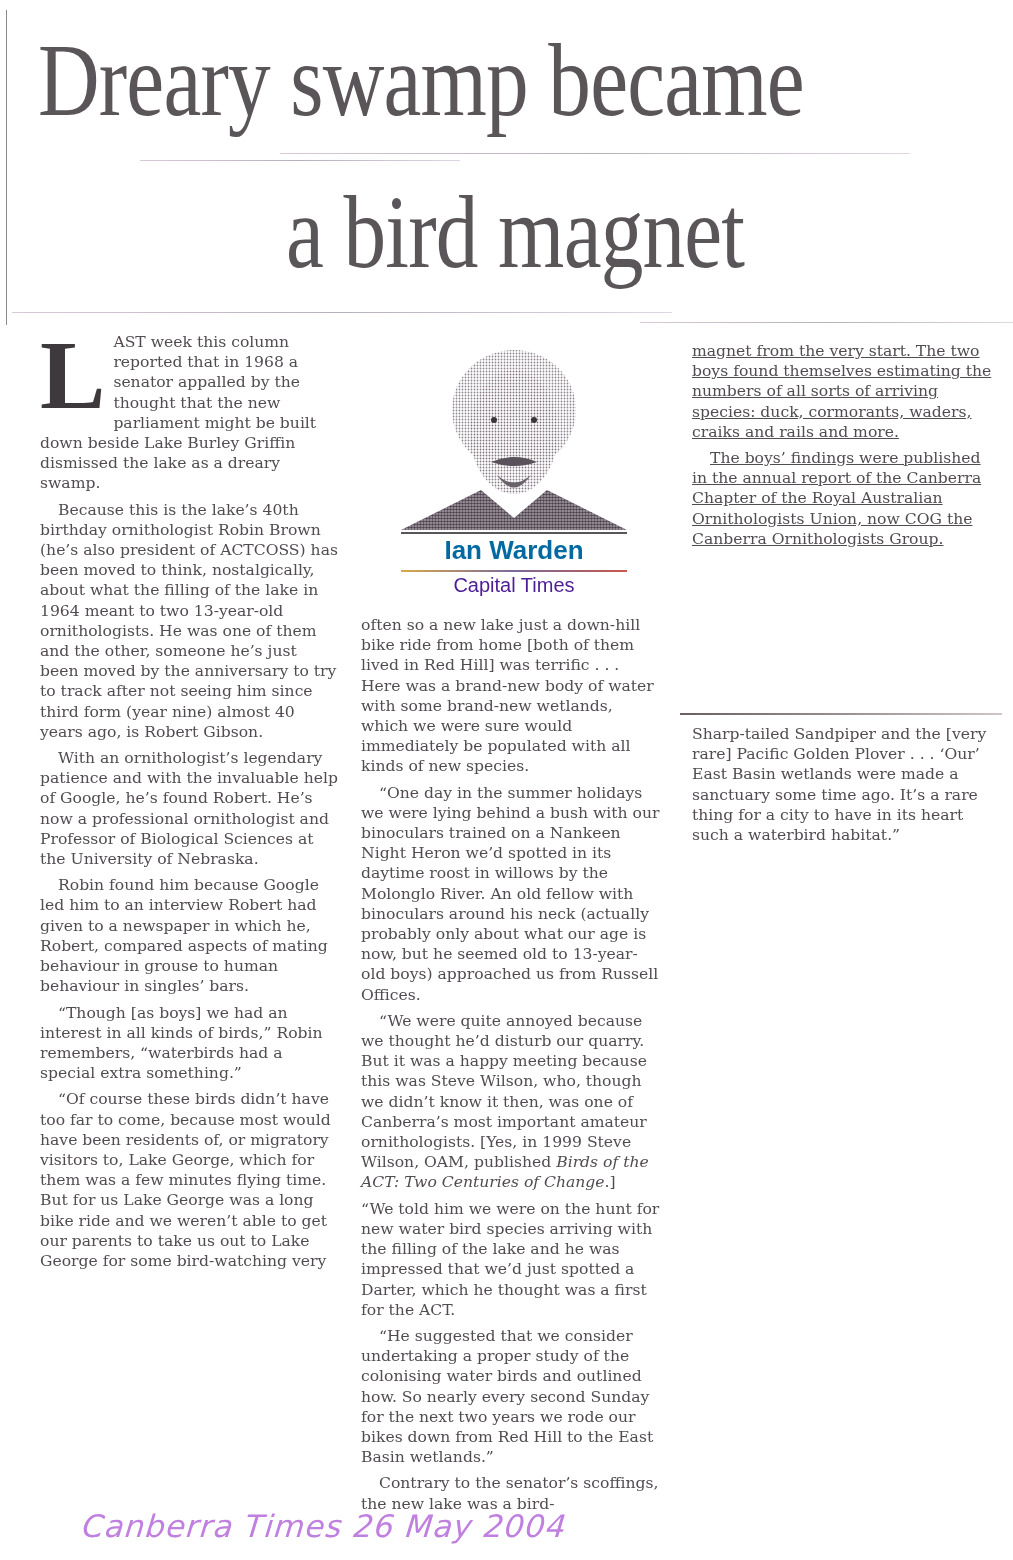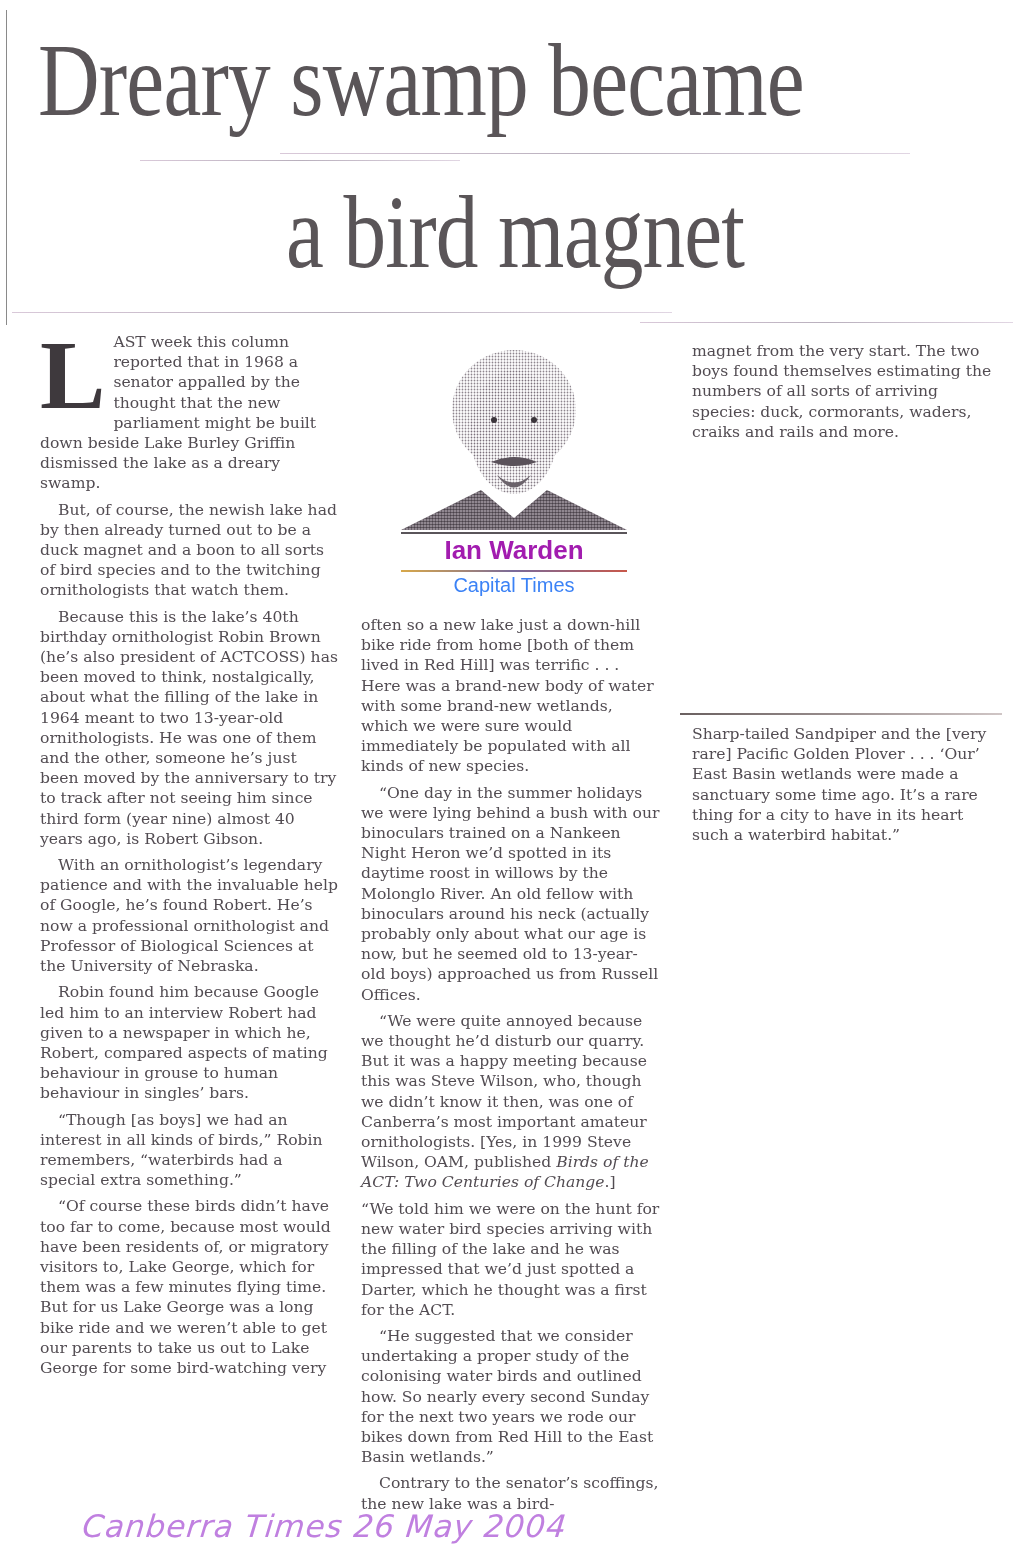--- a/index.html
+++ b/index.html
@@ -15,39 +15,39 @@
     font-family: "Liberation Serif", "DejaVu Serif", serif;
     color: #5a5558; font-weight: normal; letter-spacing: -1px;
   }
   .headline .l1 { position: absolute; left: 38px; top: 20px; font-size: 104px; line-height: 120px; white-space: nowrap; transform: scaleX(0.82); transform-origin: left top; }
   .headline .l2 { position: absolute; left: 286px; top: 172px; font-size: 104px; line-height: 120px; white-space: nowrap; transform: scaleX(0.82); transform-origin: left top; }
   .col { position: absolute; font-size: 15.6px; line-height: 20.2px; color: #524c52; }
   .col p { margin: 0 0 6px 0; text-indent: 18px; }
   .col p.noindent { text-indent: 0; }
   .col1 { left: 40px; top: 332px; width: 300px; }
   .col2 { left: 361px; top: 615px; width: 300px; }
-  .col3 { left: 692px; top: 341px; width: 306px; }
+  .col3 { left: 692px; top: 341px; width: 306px; text-decoration: underline; }
   .col3b { left: 692px; top: 724px; width: 306px; }
   .dropcap {
     float: left; font-family: "Liberation Serif", serif; font-size: 98px; line-height: 78px;
     margin: 4px 8px 0 0; color: #3e393d; font-weight: bold;
   }
   .col i { }
   .byline { position: absolute; left: 401px; top: 340px; width: 226px; height: 258px; }
   .portrait { position: absolute; left: 0; top: 0; width: 226px; height: 192px; }
   .byline .name {
     position: absolute; left: 0; top: 193px; width: 226px; text-align: center;
     font-family: "Liberation Sans", "DejaVu Sans", sans-serif; font-weight: bold;
-    font-size: 26px; line-height: 34px; color: #a21caf;
+    font-size: 26px; line-height: 34px; color: #0369a1;
   }
   .byline .name-rule { position: absolute; left: 0; top: 192px; width: 226px; height: 2px; background: #5a555a; }
   .byline .name-rule2 { position: absolute; left: 0; top: 230px; width: 226px; height: 2px; background: linear-gradient(90deg, #d8a84a, #7a6a9a, #c8584a); }
   .byline .outlet {
     position: absolute; left: 0; top: 232px; width: 226px; text-align: center;
-    font-family: "Liberation Sans", "DejaVu Sans", sans-serif; font-size: 20px; line-height: 26px; color: #3b82f6;
+    font-family: "Liberation Sans", "DejaVu Sans", sans-serif; font-size: 20px; line-height: 26px; color: #4c1d95;
   }
   .col3-break { position: absolute; left: 680px; top: 713px; width: 322px; height: 2px; background: linear-gradient(90deg, #6a6060, #9a8f8f, #d0c6c6); }
   .handwriting {
     position: absolute; left: 82px; top: 1508px; width: 560px; height: 50px;
     font-family: "DejaVu Sans", sans-serif; font-size: 31px; color: #c080e0;
     font-style: italic; letter-spacing: 1px; transform: skewX(-6deg);
     font-weight: 300;
   }
 </style>
 </head>
@@ -60,21 +60,20 @@
   <div class="l2">a bird magnet</div>
 </div>
 
 <div class="rule" style="left:140px; top:160px; width:320px;"></div>
 <div class="rule" style="left:280px; top:153px; width:630px;"></div>
 <div class="rule" style="left:12px; top:312px; width:660px;"></div>
 <div class="rule" style="left:640px; top:322px; width:373px;"></div>
 
 <div class="col col1">
   <p class="noindent"><span class="dropcap">L</span><span>AST week this column reported that in 1968 a senator appalled by the thought that the new parliament might be built down beside Lake Burley Griffin dismissed the lake as a dreary swamp.</span></p>
-  <p>But, of course, the newish lake had by then already turned out to be a duck magnet and a boon to all sorts of bird species and to the twitching ornithologists that watch them.</p>
   <p>Because this is the lake’s 40th birthday ornithologist Robin Brown (he’s also president of ACTCOSS) has been moved to think, nostalgically, about what the filling of the lake in 1964 meant to two 13-year-old ornithologists. He was one of them and the other, someone he’s just been moved by the anniversary to try to track after not seeing him since third form (year nine) almost 40 years ago, is Robert Gibson.</p>
   <p>With an ornithologist’s legendary patience and with the invaluable help of Google, he’s found Robert. He’s now a professional ornithologist and Professor of Biological Sciences at the University of Nebraska.</p>
   <p>Robin found him because Google led him to an interview Robert had given to a newspaper in which he, Robert, compared aspects of mating behaviour in grouse to human behaviour in singles’ bars.</p>
   <p>“Though [as boys] we had an interest in all kinds of birds,” Robin remembers, “waterbirds had a special extra something.”</p>
   <p>“Of course these birds didn’t have too far to come, because most would have been residents of, or migratory visitors to, Lake George, which for them was a few minutes flying time. But for us Lake George was a long bike ride and we weren’t able to get our parents to take us out to Lake George for some bird-watching very</p>
 </div>
 
 <div class="byline">
   <svg class="portrait" viewBox="0 0 226 192" xmlns="http://www.w3.org/2000/svg">
     <defs>
@@ -105,19 +104,20 @@
   <p class="noindent">often so a new lake just a down-hill bike ride from home [both of them lived in Red Hill] was terrific . . . Here was a brand-new body of water with some brand-new wetlands, which we were sure would immediately be populated with all kinds of new species.</p>
   <p>“One day in the summer holidays we were lying behind a bush with our binoculars trained on a Nankeen Night Heron we’d spotted in its daytime roost in willows by the Molonglo River. An old fellow with binoculars around his neck (actually probably only about what our age is now, but he seemed old to 13-year-old boys) approached us from Russell Offices.</p>
   <p><span>“We were quite annoyed because we thought he’d disturb our quarry. But it was a happy meeting because this was Steve Wilson, who, though we didn’t know it then, was one of Canberra’s most important amateur ornithologists. [Yes, in 1999 Steve Wilson, OAM, published</span> <i>Birds of the ACT: Two Centuries of Change</i><span>.]</span></p>
   <p class="noindent">“We told him we were on the hunt for new water bird species arriving with the filling of the lake and he was impressed that we’d just spotted a Darter, which he thought was a first for the ACT.</p>
   <p>“He suggested that we consider undertaking a proper study of the colonising water birds and outlined how. So nearly every second Sunday for the next two years we rode our bikes down from Red Hill to the East Basin wetlands.”</p>
   <p>Contrary to the senator’s scoffings, the new lake was a bird-</p>
 </div>
 
 <div class="col col3">
   <p class="noindent">magnet from the very start. The two boys found themselves estimating the numbers of all sorts of arriving species: duck, cormorants, waders, craiks and rails and more.</p>
+  <p>The boys’ findings were published in the annual report of the Canberra Chapter of the Royal Australian Ornithologists Union, now COG the Canberra Ornithologists Group.</p>
 </div>
 <div class="col3-break"></div>
 <div class="col col3b">
   <p class="noindent">Sharp-tailed Sandpiper and the [very rare] Pacific Golden Plover . . . ‘Our’ East Basin wetlands were made a sanctuary some time ago. It’s a rare thing for a city to have in its heart such a waterbird habitat.”</p>
 </div>
 
 <div class="handwriting">Canberra Times   26 May 2004</div>
 
 </body></html>

